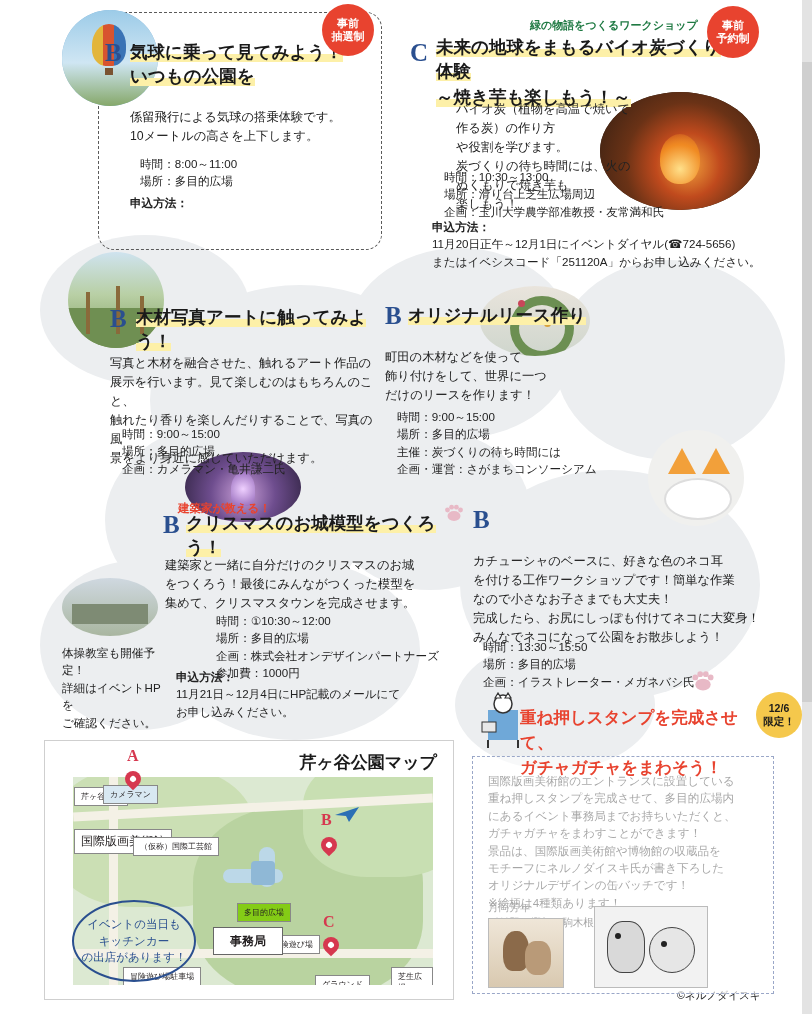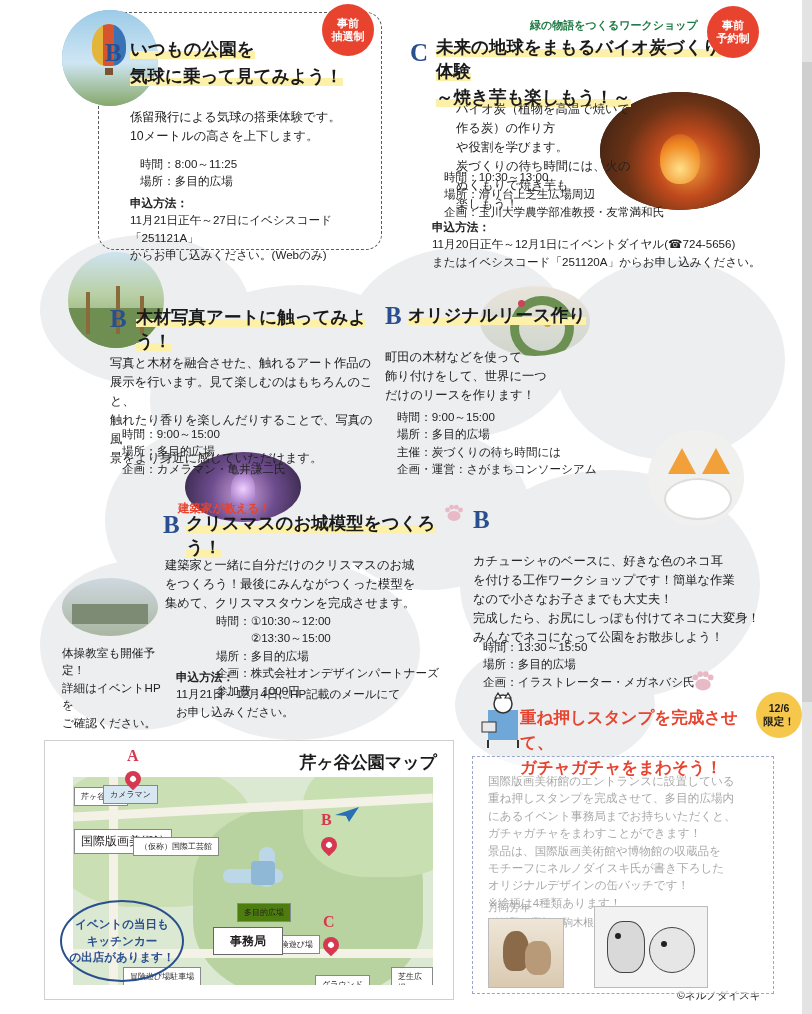--- a/index.html
+++ b/index.html
@@ -57,24 +57,24 @@
     background:#dce9d2;overflow:hidden;}
   .mroad{position:absolute;background:#f4f1e6;}
   .mwater{position:absolute;background:#bcd8e8;}
   .mgreen{position:absolute;background:#bcd6a8;border-radius:40%;}
   .pin{position:absolute;width:16px;height:16px;background:#d6384f;border-radius:50% 50% 50% 0;transform:rotate(-45deg);}
   .pin i{position:absolute;left:5px;top:5px;width:6px;height:6px;background:#fff;border-radius:50%;}
   .mlabel{position:absolute;font-size:16px;font-weight:bold;color:#d6384f;font-family:"Liberation Serif",serif;}
   .mbox{position:absolute;background:#fff;border:1px solid #888;font-size:10px;padding:3px 6px;}
 
   .kitchen{
-    position:absolute;left:60px;top:900px;width:120px;height:78px;
+    position:absolute;left:72px;top:900px;width:120px;height:78px;
     border:2px solid #2a4f8f;border-radius:50%;
     display:flex;align-items:center;justify-content:center;text-align:center;
-    font-size:11.5px;font-weight:bold;color:#2a4f8f;line-height:1.45;z-index:7;
+    font-size:11.5px;font-weight:normal;color:#2a4f8f;line-height:1.45;z-index:7;
   }
 
   .stampbox{
     position:absolute;left:472px;top:756px;width:300px;height:236px;
     border:1.5px dashed #9aa7c8;z-index:5;background:rgba(255,255,255,0.6);
   }
   .stampttl{
     position:absolute;left:520px;top:706px;width:250px;
     font-size:16.5px;font-weight:bold;color:#e8432f;line-height:1.5;z-index:7;
     font-family:"Liberation Serif",serif;
@@ -117,33 +117,31 @@
   </div>
 
   <div class="badge" style="left:322px;top:4px;width:52px;height:52px;">
     <span>事前<br>抽選制</span>
   </div>
 
   <div class="blk" style="left:105px;top:40px;">
     <span class="bk">B</span>
   </div>
   <div class="blk" style="left:130px;top:38px;width:230px;">
+    <div class="ttl" style="margin-top:3px;"><span class="hl">気球に乗って見てみよう！</span></div>
     <div class="ttl"><span class="hl">いつもの公園を</span></div>
-    <div class="ttl" style="margin-top:3px;"><span class="hl">気球に乗って見てみよう！</span></div>
   </div>
   <div class="blk body" style="left:130px;top:108px;width:250px;white-space:pre-line;">係留飛行による気球の搭乗体験です。
 10メートルの高さを上下します。</div>
   <div class="blk small" style="left:140px;top:155px;width:240px;">
-    <div>時間：8:00～11:25</div>
+    <div>時間：8:00～11:00</div>
     <div>場所：多目的広場</div>
   </div>
   <div class="blk small" style="left:130px;top:194px;width:250px;">
     <div style="font-weight:bold;">申込方法：</div>
-    <div style="white-space:pre-line;">11月21日正午～27日にイベシスコード「251121A」
-からお申し込みください。(Webのみ)</div>
   </div>
 
   <div class="blk green" style="left:530px;top:18px;">緑の物語をつくるワークショップ</div>
 
   <div class="badge" style="left:707px;top:6px;width:52px;height:52px;">
     <span>事前<br>予約制</span>
   </div>
 
   <div class="blk" style="left:410px;top:40px;">
     <span class="bk">C</span>
@@ -239,21 +237,20 @@
     <span class="bk">B</span>
   </div>
   <div class="blk" style="left:186px;top:512px;width:260px;">
     <div class="ttl"><span class="hl">クリスマスのお城模型をつくろう！</span></div>
   </div>
   <div class="blk body" style="left:165px;top:556px;width:280px;white-space:pre-line;">建築家と一緒に自分だけのクリスマスのお城
 をつくろう！最後にみんながつくった模型を
 集めて、クリスマスタウンを完成させます。</div>
   <div class="blk small" style="left:216px;top:612px;width:260px;">
     <div>時間：①10:30～12:00</div>
-    <div>　　　②13:30～15:00</div>
     <div>場所：多目的広場</div>
     <div>企画：株式会社オンデザインパートナーズ</div>
     <div>参加費：1000円</div>
   </div>
   <div class="blk small" style="left:176px;top:668px;width:280px;">
     <div style="font-weight:bold;">申込方法：</div>
     <div style="white-space:pre-line;">11月21日～12月4日にHP記載のメールにて
 お申し込みください。</div>
   </div>
 
@@ -314,21 +311,21 @@
       <div class="mroad" style="left:36px;top:0;width:9px;height:208px;"></div>
       <div class="mroad" style="left:0;top:172px;width:360px;height:9px;"></div>
       <div class="mwater" style="left:150px;top:92px;width:60px;height:14px;border-radius:8px;"></div>
       <div class="mwater" style="left:186px;top:70px;width:16px;height:40px;border-radius:8px;"></div>
       <div style="position:absolute;left:178px;top:84px;width:24px;height:24px;background:#8fb8d6;border-radius:4px;"></div>
 
       <div class="mbox" style="left:1px;top:52px;font-size:12px;">国際版画美術館</div>
       <div class="mbox" style="left:60px;top:60px;font-size:8px;">（仮称）国際工芸館</div>
       <div class="mbox" style="left:1px;top:10px;font-size:8px;">芹ヶ谷公園</div>
       <div class="mbox" style="left:30px;top:8px;font-size:8px;background:#d8e8f2;">カメラマン</div>
-      <div class="mbox" style="left:164px;top:126px;font-size:8px;background:#4d7c0f;">多目的広場</div>
+      <div class="mbox" style="left:164px;top:126px;font-size:8px;background:#84cc16;">多目的広場</div>
       <div class="mbox" style="left:160px;top:158px;font-size:8px;">せりがや冒険遊び場</div>
       <div class="mbox" style="left:242px;top:190px;font-size:8px;margin-top:8px;">グラウンド</div>
       <div class="mbox" style="left:318px;top:190px;font-size:8px;">芝生広場</div>
       <div class="mbox" style="left:50px;top:190px;font-size:8px;">冒険遊び場駐車場</div>
 
       <svg style="position:absolute;left:262px;top:28px;" width="26" height="18" viewBox="0 0 26 18">
           <path d="M0 10 L24 2 L14 17 L11 11 Z" fill="#2a6fb5"></path>
         </svg>
 
       <div style="position:absolute;left:140px;top:150px;width:68px;height:26px;background:#fff;border:1px solid #666;display:flex;align-items:center;justify-content:center;font-size:12px;font-weight:bold;">事務局</div>

